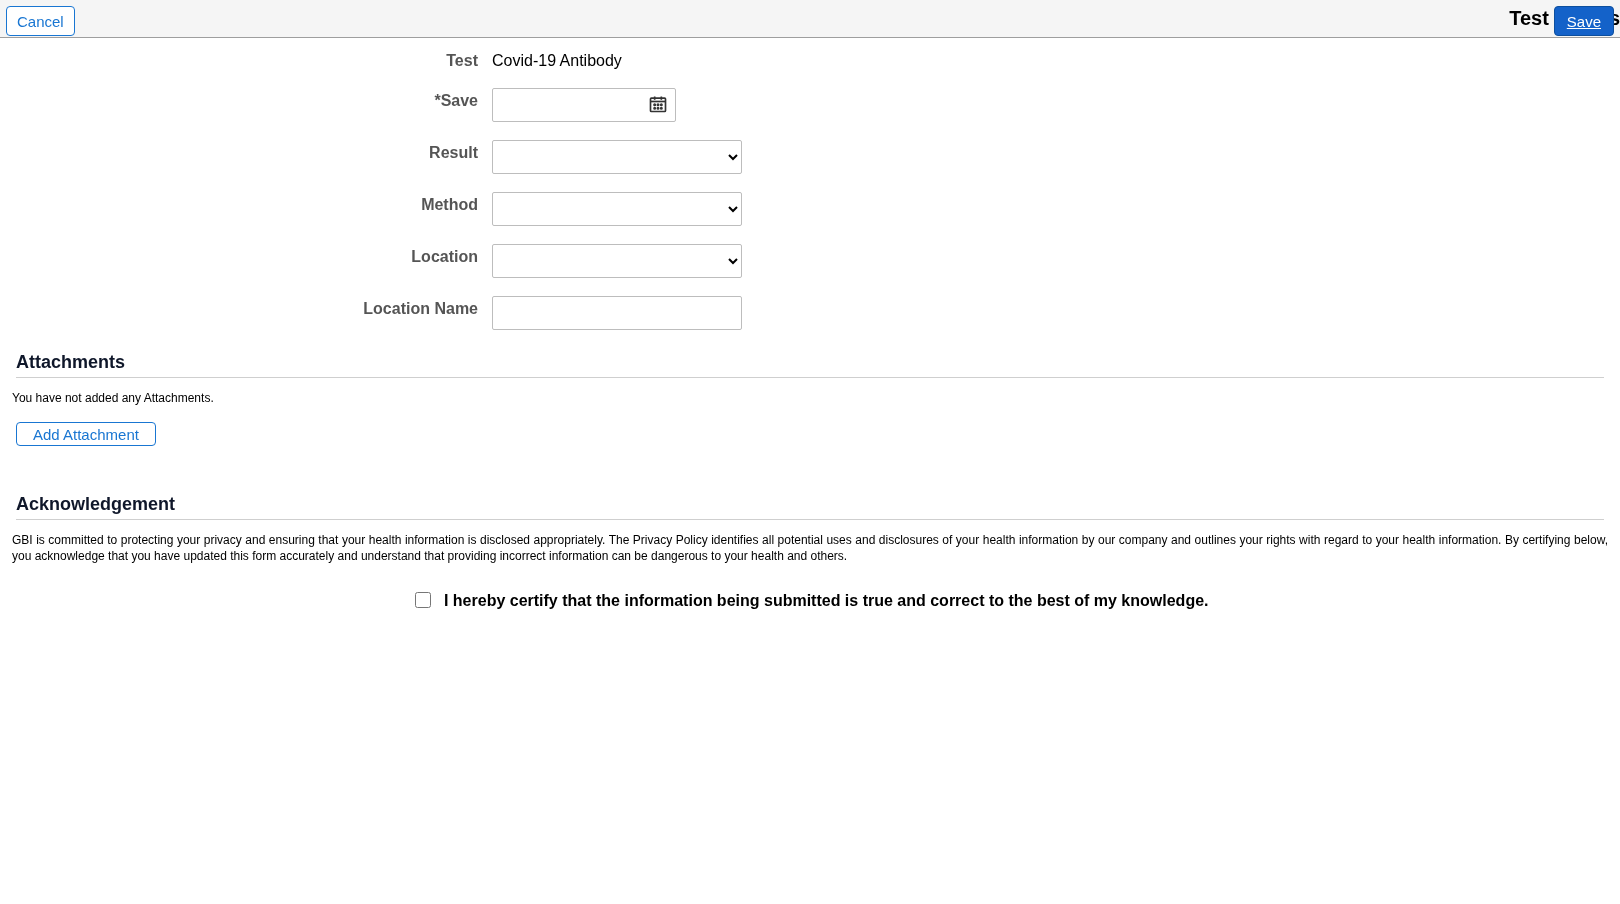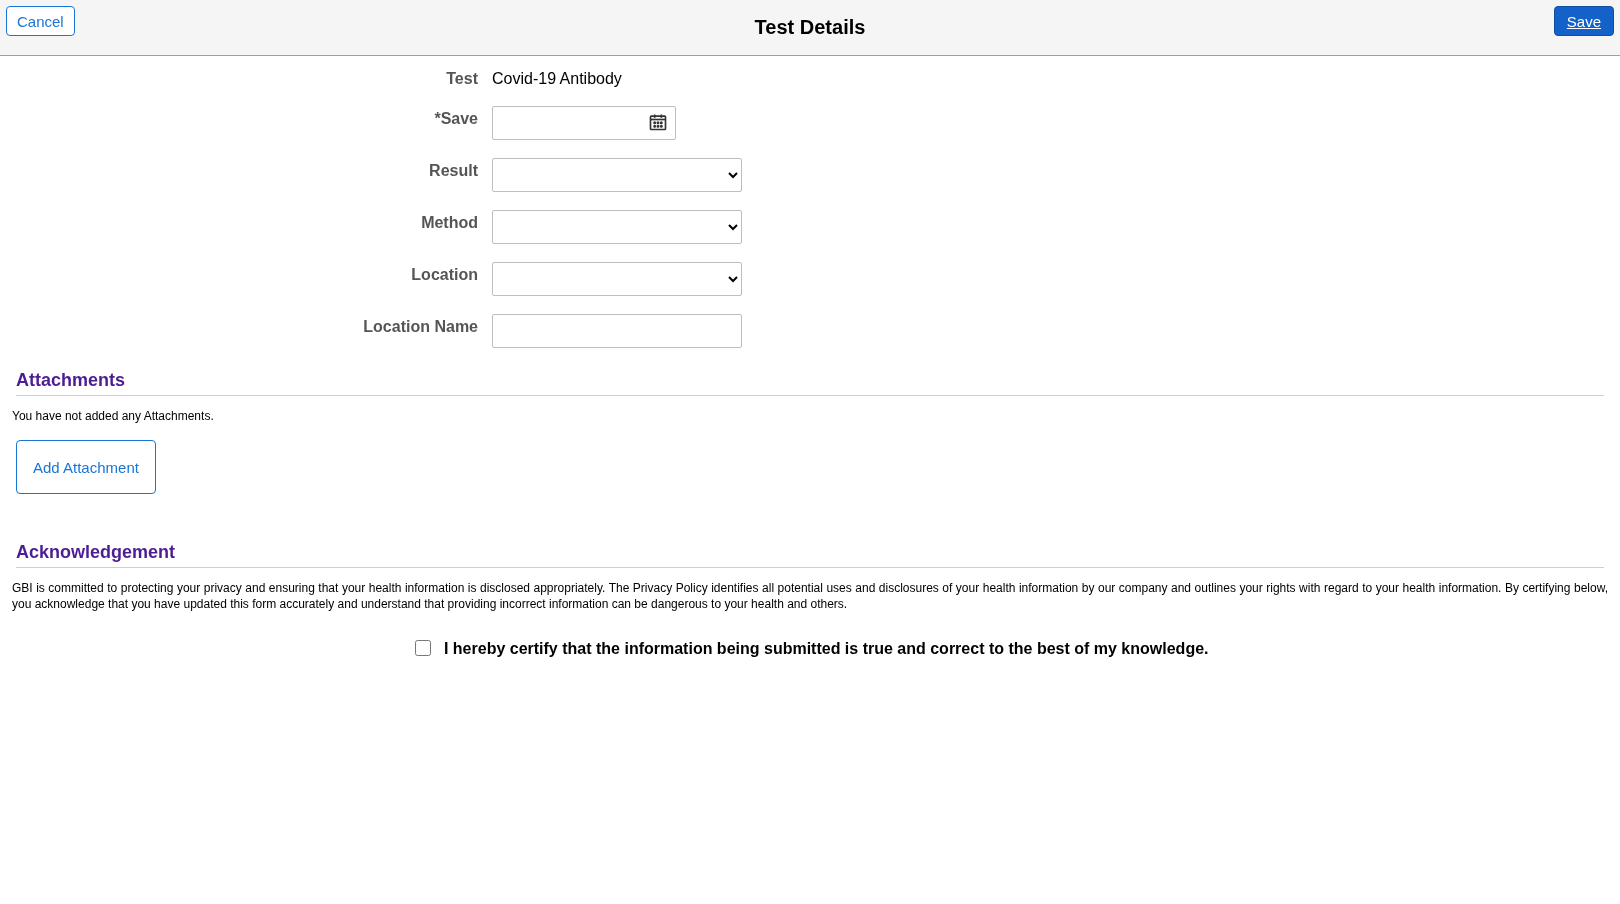--- a/index.html
+++ b/index.html
@@ -7,24 +7,24 @@
     margin: 0; padding: 0;
     font-family: Arial, Helvetica, sans-serif;
     font-size: 15px;
     color: #000;
     background: #fff;
   }
   .header-bar {
     position: relative;
     background: #f5f5f5;
     border-bottom: 1px solid #9e9e9e;
-    height: 56px;
+    height: 38px;
     display: flex;
     align-items: center;
-    justify-content: center;
+    justify-content: flex-end;
     padding: 0 0;
   }
   .cancel-btn {
     position: absolute;
     left: 6px;
     top: 6px;
     height: 30px;
     padding: 0 10px;
     background: #fff;
     border: 1px solid #1976d2;
@@ -132,39 +132,39 @@
     width: 412px;
     text-align: right;
     font-style: italic;
     font-size: 15px;
     margin-top: 4px;
     color: #000;
   }
   .section-heading {
     font-size: 18px;
     font-weight: 700;
-    color: #4c1d95;
+    color: #0f172a;
     padding: 0 16px;
     margin-top: 22px;
     margin-bottom: 4px;
   }
   .section-divider {
     border: none;
     border-top: 1px solid #cfcfcf;
     margin: 0 16px 12px 16px;
   }
   .section-body {
     padding: 0 12px;
     font-size: 12px;
     line-height: 1.35;
     text-align: justify;
   }
   .add-attach-btn {
     margin: 16px 16px 0 16px;
-    height: 54px;
+    height: 24px;
     padding: 0 16px;
     background: #fff;
     border: 1px solid #1976d2;
     border-radius: 4px;
     color: #1976d2;
     font-size: 15px;
     cursor: pointer;
   }
   .ack-row {
     margin-top: 24px;

